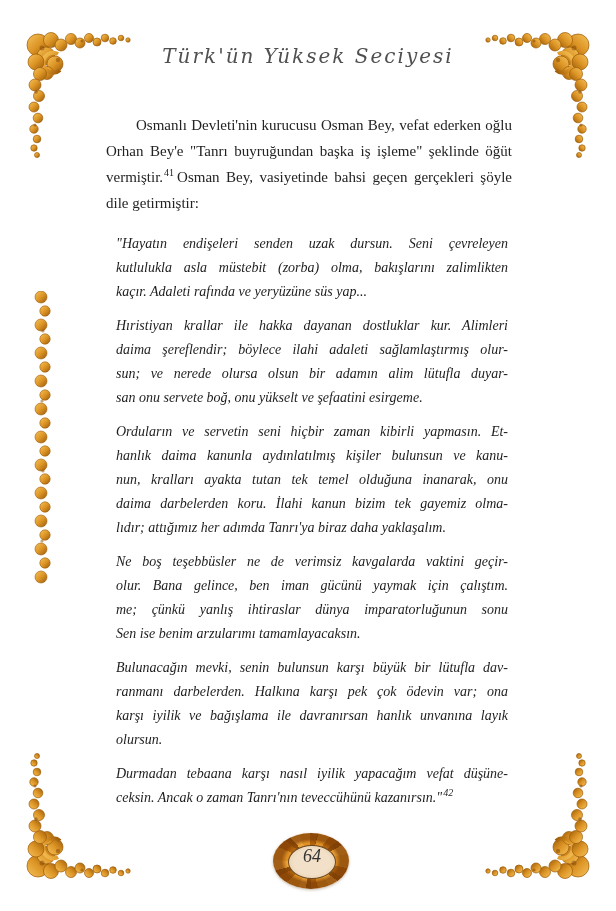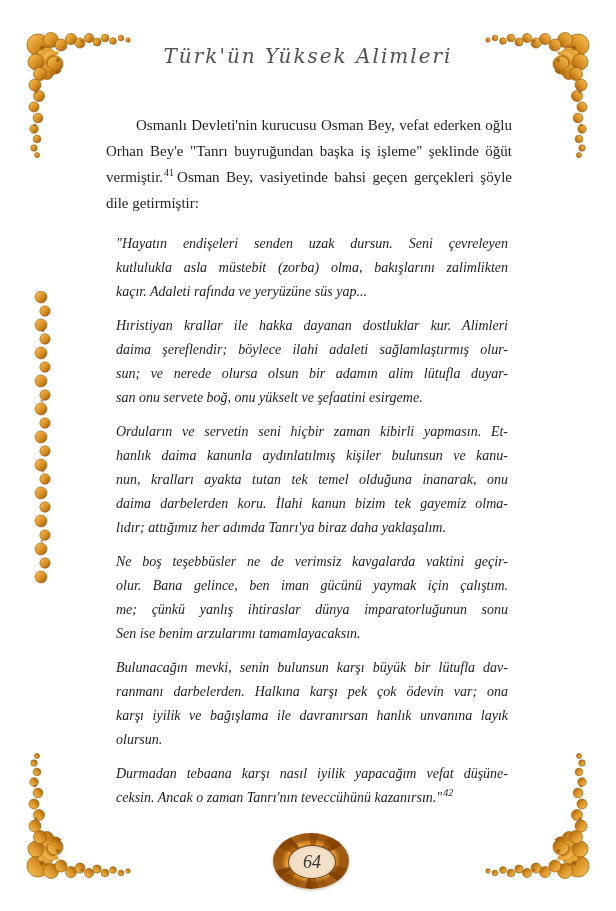--- a/index.html
+++ b/index.html
@@ -44,21 +44,21 @@
     position:absolute; left:273px; top:833px; width:76px; height:56px;
     border-radius:50%;
     background:
       radial-gradient(ellipse 38px 28px at 50% 50%, rgba(122,58,4,0) 0 64%, rgba(122,58,4,.65) 78% 100%),
       repeating-conic-gradient(from 15deg, #e09125 0 22deg, #b0620c 22deg 38deg, #8f4d08 38deg 48deg, #eda339 48deg 64deg);
     box-shadow:0 1px 3px rgba(90,50,5,.35);
   }
   .badge-inner {
     position:absolute; left:15px; top:12px; width:46px; height:32px;
     border-radius:50%; background:radial-gradient(#f2e0c8 55%, #e3c8a4 100%);
-    border:1px solid #6d4a22; display:flex; align-items:center; justify-content:center;
+    border:1px solid #6d4a22; display:flex; align-items:flex-start; justify-content:center;
   }
   .badge-inner span {
     font-style:italic; font-size:18px; color:#333;
     font-family:"Liberation Serif", serif;
   }
   .hidden-defs { position:absolute; width:0; height:0; overflow:hidden; }
 </style>
 </head>
 <body>
 
@@ -146,21 +146,21 @@
   <svg class="corner bl" viewBox="0 0 112 132">
       <use href="#corner-ornament"></use>
     </svg>
   <svg class="corner br" viewBox="0 0 112 132">
       <use href="#corner-ornament"></use>
     </svg>
   <svg class="vine" viewBox="0 0 18 294">
       <use href="#vine-ornament"></use>
     </svg>
 
-  <div class="title">Türk'ün Yüksek Alimleri</div>
+  <div class="title">Türk'ün Yüksek Seciyesi</div>
 
   <div class="content">
     <p class="intro"><span>Osmanlı Devleti'nin kurucusu Osman Bey, vefat ederken oğlu Orhan Bey'e "Tanrı buyruğundan başka iş işleme" şeklinde öğüt vermiştir.</span><sup>41</sup><span>Osman Bey, vasiyetinde bahsi geçen gerçekleri şöyle dile getirmiştir:</span></p>
 
     <div class="quote">
 
       <div class="qp">
         <div class="ql">"Hayatın endişeleri senden uzak dursun. Seni çevreleyen</div>
         <div class="ql">kutlulukla asla müstebit (zorba) olma, bakışlarını zalimlikten</div>
         <div class="ql last">kaçır. Adaleti rafında ve yeryüzüne süs yap...</div>

